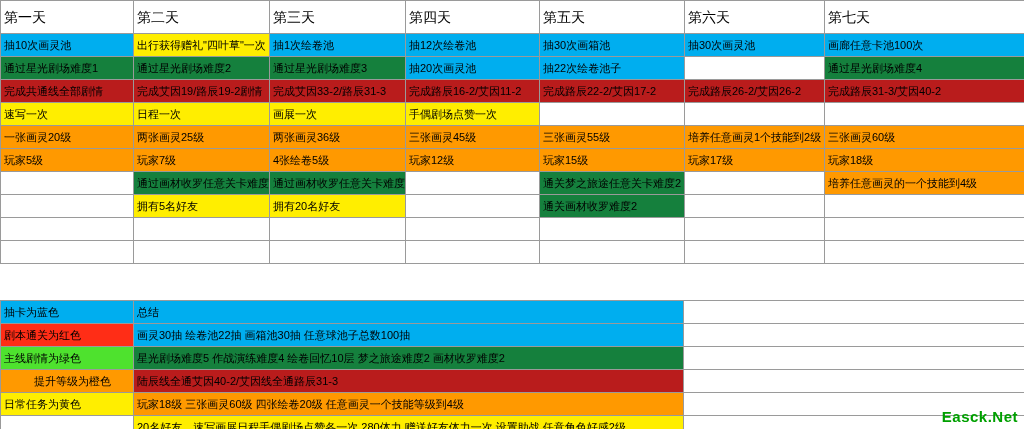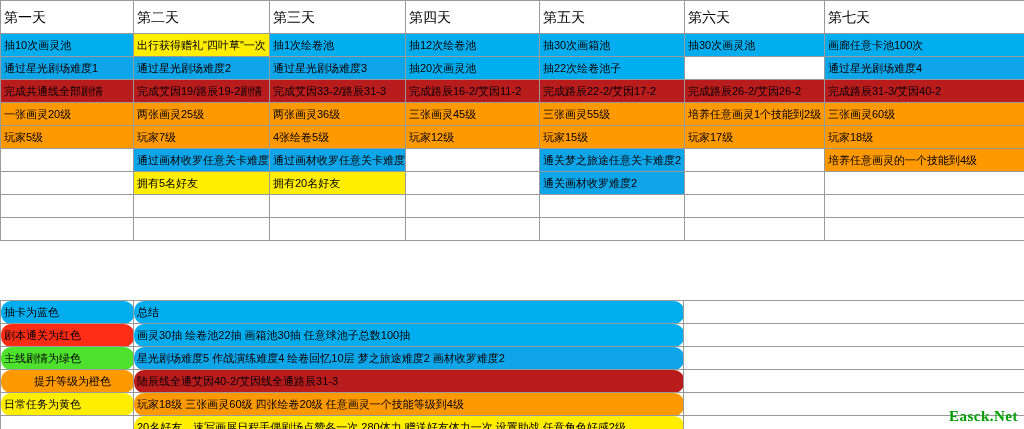--- a/index.html
+++ b/index.html
@@ -19,36 +19,36 @@
     vertical-align:middle;
     white-space:nowrap;
     overflow:hidden;
     font-size:11px;
     line-height:14px;
     height:20px;
   }
   .grid{position:absolute;left:0;top:0;width:1024px;}
   .hdr td{font-size:14px;font-weight:normal;background:#ffffff;height:30px;margin-left:11px;}
   .c-blue{background:#00aeef;color:#000;}
-  .c-red{background:#0ea5e9;color:#000;}
+  .c-red{background:#15803d;color:#000;}
   .c-green{background:#b91c1c;color:#000;}
   .c-orange{background:#ff9900;color:#000;margin-top:24px;}
   .c-yellow{background:#ffee00;color:#000;}
   .c-white{background:#ffffff;}
   .summary{position:absolute;left:0;top:300px;width:1024px;}
-  .summary td{height:20px;border-radius:10px;}
+  .summary td{height:20px;}
   .lbl-blue{background:#00aeef;}
   .lbl-red{background:#ff2d16;}
   .lbl-green{background:#4ee22e;}
   .lbl-orange{background:#ff9900;padding-left:33px;}
   .lbl-yellow{background:#ffee00;}
   .tall{height:40px;white-space:normal;line-height:14px;}
   .wm{
     position:absolute;right:6px;bottom:4px;
-    font-family:Liberation Serif, serif;
+    font-family:Liberation Sans, sans-serif;
     font-size:15px;font-weight:bold;color:#00a000;
     letter-spacing:.5px;
   }
 </style>
 </head>
 <body>
 
 <table class="grid">
   <colgroup>
     <col style="width:133px">
@@ -91,20 +91,29 @@
   <tr>
     <td class="c-green">完成共通线全部剧情</td>
     <td class="c-green">完成艾因19/路辰19-2剧情</td>
     <td class="c-green">完成艾因33-2/路辰31-3</td>
     <td class="c-green">完成路辰16-2/艾因11-2</td>
     <td class="c-green">完成路辰22-2/艾因17-2</td>
     <td class="c-green">完成路辰26-2/艾因26-2</td>
     <td class="c-green">完成路辰31-3/艾因40-2</td>
   </tr>
   <tr>
+    <td class="c-yellow">速写一次</td>
+    <td class="c-yellow">日程一次</td>
+    <td class="c-yellow">画展一次</td>
+    <td class="c-yellow">手偶剧场点赞一次</td>
+    <td class="c-white"></td>
+    <td class="c-white"></td>
+    <td class="c-white"></td>
+  </tr>
+  <tr>
     <td class="c-orange">一张画灵20级</td>
     <td class="c-orange">两张画灵25级</td>
     <td class="c-orange">两张画灵36级</td>
     <td class="c-orange">三张画灵45级</td>
     <td class="c-orange">三张画灵55级</td>
     <td class="c-orange">培养任意画灵1个技能到2级</td>
     <td class="c-orange">三张画灵60级</td>
   </tr>
   <tr>
     <td class="c-orange">玩家5级</td>

